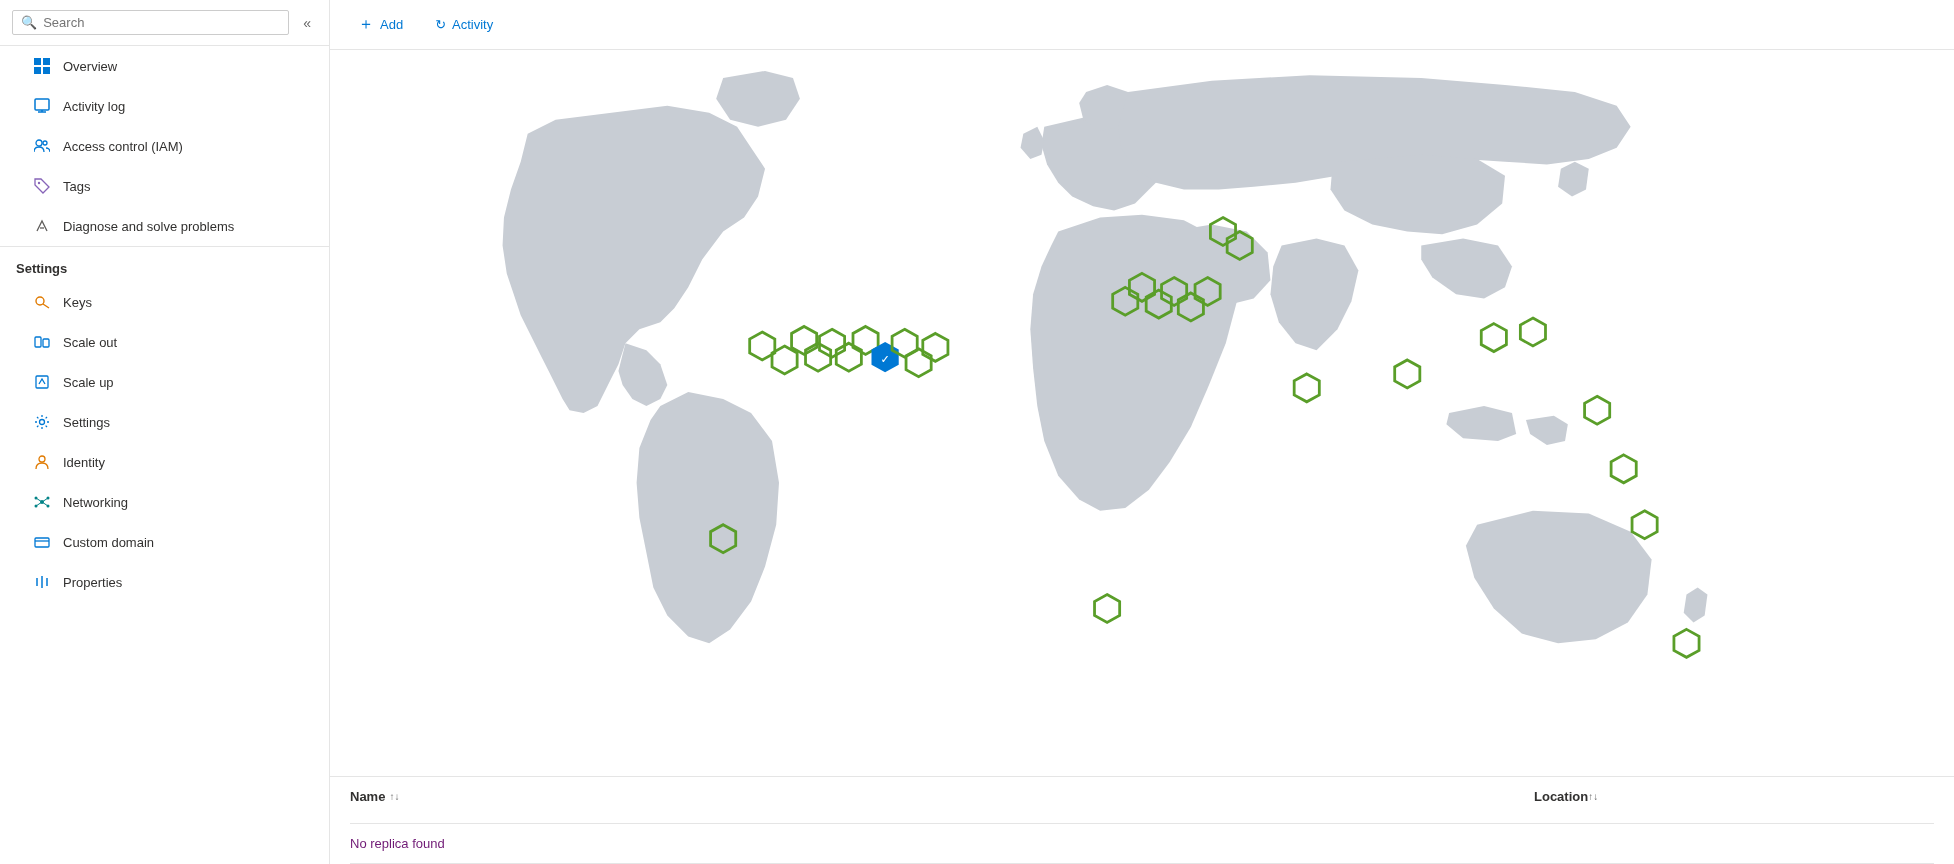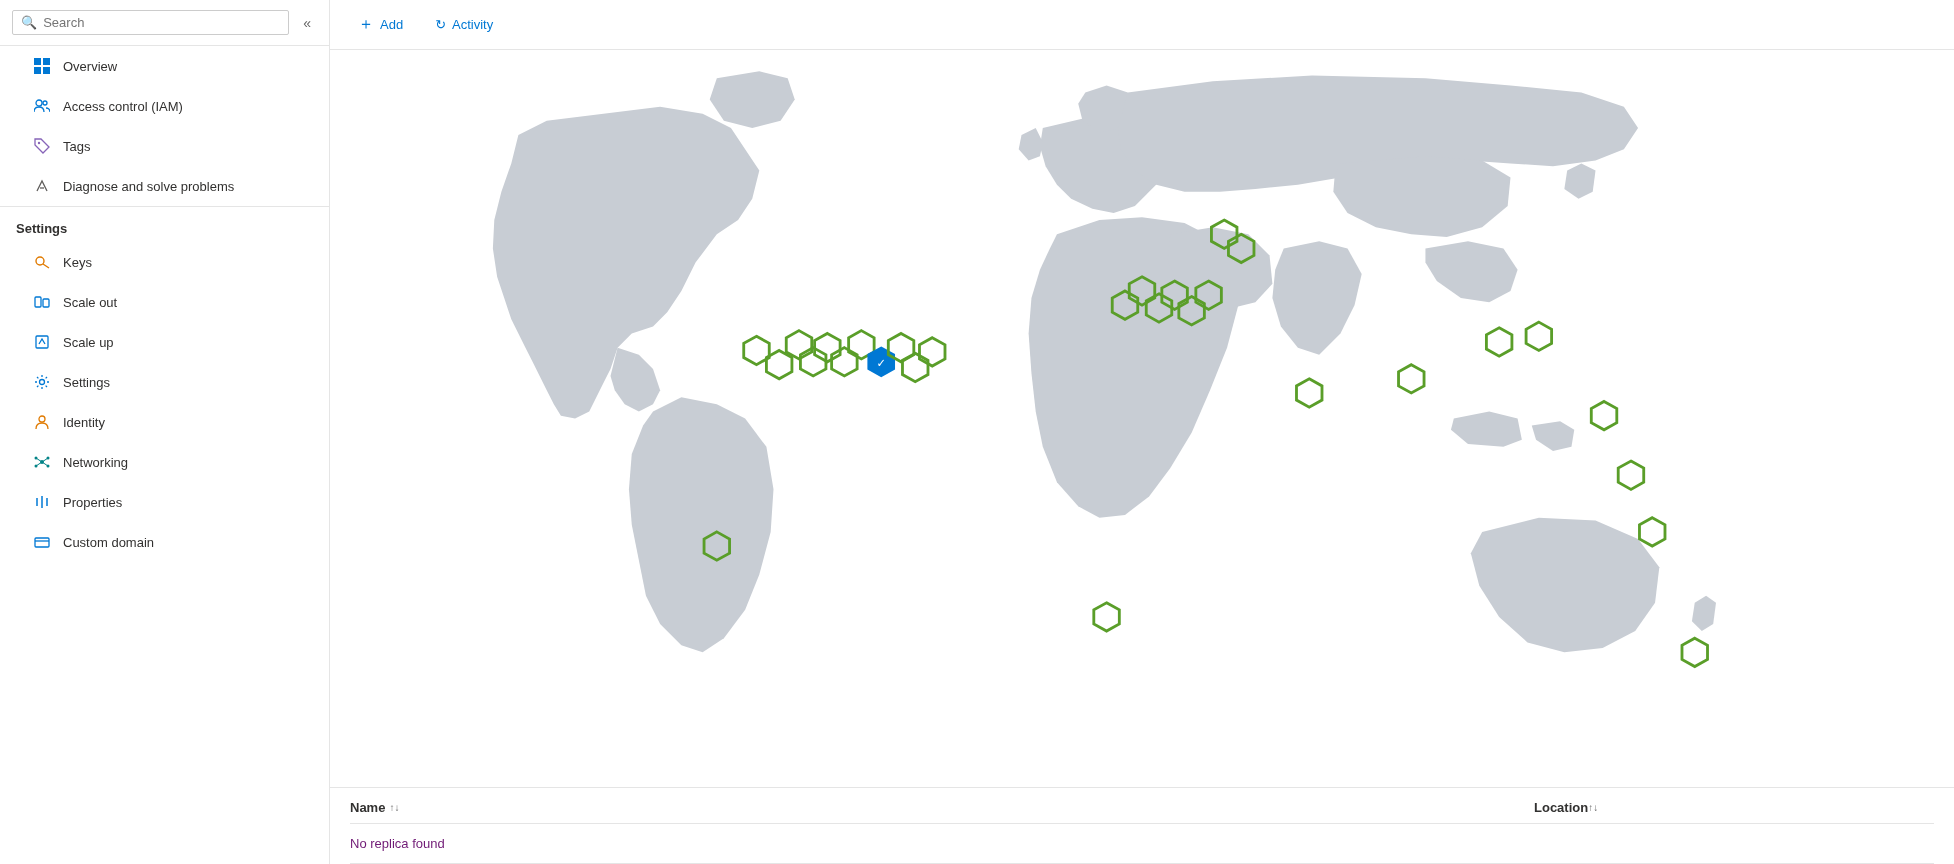--- a/index.html
+++ b/index.html
@@ -119,21 +119,21 @@
       height: 100%;
     }
 
     .table-area {
       border-top: 1px solid #e5e5e5;
       padding: 0 20px;
       background: #fff;
     }
     .table-header {
       display: flex;
-      padding: 12px 0 8px 0;
+      padding: 12px 0 19px 0;
       border-bottom: 1px solid #e5e5e5;
       font-size: 13px;
       font-weight: 600;
       color: #323130;
     }
     .col-name { flex: 1; display: flex; align-items: center; gap: 4px; }
     .col-location { width: 400px; display: flex; align-items: center; }
     .sort-arrows { font-size: 10px; color: #666; }
 
     .table-row-empty {
@@ -167,20 +167,30 @@
       <svg width="16" height="16" viewBox="0 0 16 16" fill="currentColor">
           <rect x="0" y="0" width="7" height="7"></rect>
           <rect x="9" y="0" width="7" height="7"></rect>
           <rect x="0" y="9" width="7" height="7"></rect>
           <rect x="9" y="9" width="7" height="7"></rect>
         </svg>
     </span>
     <span>Overview</span>
   </div>
 
+  <div class="nav-item">
+    <span class="icon icon-blue">
+      <svg width="16" height="16" viewBox="0 0 16 16" fill="currentColor">
+          <rect x="1" y="1" width="14" height="11" rx="1" fill="none" stroke="currentColor" stroke-width="1.5"></rect>
+          <line x1="4" y1="14" x2="12" y2="14" stroke="currentColor" stroke-width="1.5"></line>
+          <line x1="8" y1="12" x2="8" y2="14" stroke="currentColor" stroke-width="1.5"></line>
+        </svg>
+    </span>
+    <span>Activity log</span>
+  </div>
 
   <div class="nav-item">
     <span class="icon icon-blue">
       <svg width="16" height="16" viewBox="0 0 16 16" fill="currentColor">
           <circle cx="5" cy="5" r="3" fill="none" stroke="currentColor" stroke-width="1.3"></circle>
           <circle cx="11" cy="5" r="2" fill="none" stroke="currentColor" stroke-width="1.3"></circle>
           <path d="M0 14c0-3 2-5 5-5s5 2 5 5" fill="none" stroke="currentColor" stroke-width="1.3"></path>
           <path d="M12 10c2 0 4 1.5 4 4" fill="none" stroke="currentColor" stroke-width="1.3"></path>
         </svg>
     </span>
@@ -273,36 +283,36 @@
           <line x1="8" y1="8" x2="2" y2="12" stroke="currentColor" stroke-width="1"></line>
           <line x1="8" y1="8" x2="14" y2="12" stroke="currentColor" stroke-width="1"></line>
         </svg>
     </span>
     <span>Networking</span>
   </div>
 
   <div class="nav-item">
     <span class="icon icon-blue">
       <svg width="16" height="16" viewBox="0 0 16 16" fill="currentColor">
+          <rect x="1" y="4" width="14" height="9" rx="1" fill="none" stroke="currentColor" stroke-width="1.3"></rect>
+          <line x1="1" y1="7" x2="15" y2="7" stroke="currentColor" stroke-width="1.3"></line>
+        </svg>
+    </span>
+    <span>Custom domain</span>
+  </div>
+
+  <div class="nav-item">
+    <span class="icon icon-blue">
+      <svg width="16" height="16" viewBox="0 0 16 16" fill="currentColor">
           <line x1="3" y1="4" x2="3" y2="12" stroke="currentColor" stroke-width="1.5"></line>
           <line x1="8" y1="2" x2="8" y2="14" stroke="currentColor" stroke-width="1.5"></line>
           <line x1="13" y1="4" x2="13" y2="12" stroke="currentColor" stroke-width="1.5"></line>
         </svg>
     </span>
     <span>Properties</span>
-  </div>
-
-  <div class="nav-item">
-    <span class="icon icon-blue">
-      <svg width="16" height="16" viewBox="0 0 16 16" fill="currentColor">
-          <rect x="1" y="4" width="14" height="9" rx="1" fill="none" stroke="currentColor" stroke-width="1.3"></rect>
-          <line x1="1" y1="7" x2="15" y2="7" stroke="currentColor" stroke-width="1.3"></line>
-        </svg>
-    </span>
-    <span>Custom domain</span>
   </div>
 </div>
 
 <div class="main-content">
 
   <div class="toolbar">
     <button class="toolbar-btn">
       <span style="font-size:16px;font-weight:300;">＋</span>
       <span>Add</span>
     </button>

